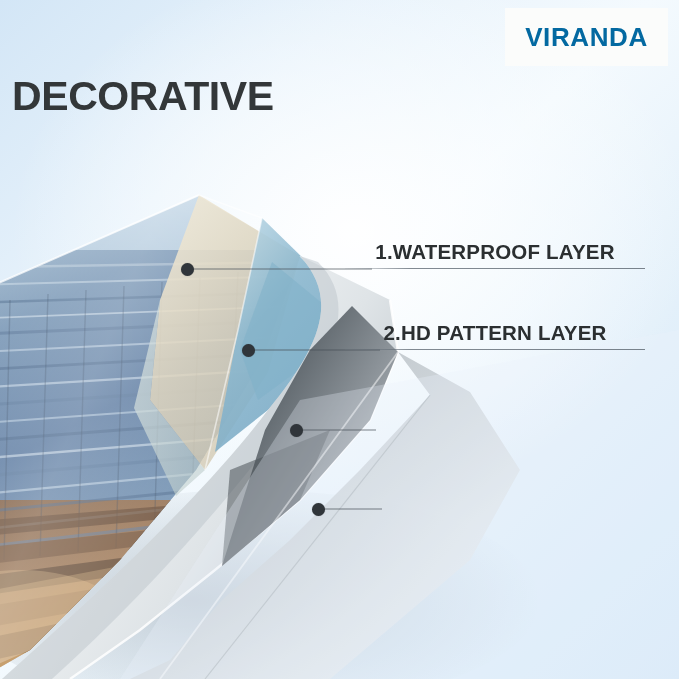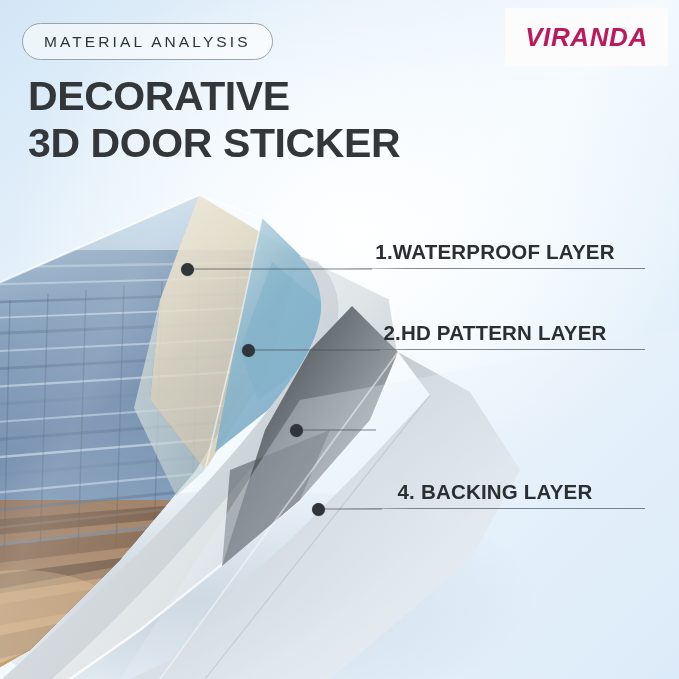--- a/index.html
+++ b/index.html
@@ -22,36 +22,36 @@
   .badge {
     position:absolute; left:22px; top:23px;
     height:37px; padding:0 21px;
     display:flex; align-items:center;
     border:1.4px solid #9aa3ab; border-radius:19px;
     background:rgba(255,255,255,0.55);
     font-size:15.5px; letter-spacing:3.1px; color:#2f3439;
     white-space:nowrap;
   }
   .title {
-    position:absolute; left:28px;
+    position:absolute; left:12px;
     font-weight:bold; color:#333739;
     font-size:41px; letter-spacing:-0.4px; line-height:1;
     white-space:nowrap;
   }
   .title.l1 { top:76px; }
   .title.l2 { top:123px; }
 
   .logo-box {
     position:absolute; left:505px; top:8px;
     width:163px; height:58px;
     background:#fbfcfb;
     display:flex; align-items:center; justify-content:center;
   }
   .logo-text {
-    font-size:26px; font-weight:bold; color:#be185d; letter-spacing:0.6px;font-style:italic;
+    font-size:26px; font-weight:bold; color:#0369a1; letter-spacing:0.6px;
   }
 
   
   #art { position:absolute; inset:0; }
 
   
   .callout { position:absolute; right:34px; text-align:center; white-space:nowrap; }
   .callout .txt {
     font-size:20.5px; font-weight:bold; color:#2b2f31;
     letter-spacing:0.2px; display:block; padding-bottom:4px;
@@ -246,42 +246,34 @@
     <path d="M 300,400 L 679,330 L 679,679 L 120,679 Z" fill="#eaf3fb" opacity="0.30"></path>
 
     <g>
       <line x1="187" y1="269" x2="372" y2="269" stroke="#464e56" stroke-width="1.1" opacity="0.7"></line>
       <line x1="248" y1="350" x2="380" y2="350" stroke="#464e56" stroke-width="1.1" opacity="0.7"></line>
       <line x1="296" y1="430" x2="376" y2="430" stroke="#464e56" stroke-width="1.1" opacity="0.7"></line>
       <line x1="318" y1="509" x2="382" y2="509" stroke="#464e56" stroke-width="1.1" opacity="0.7"></line>
     </g>
   </svg>
 
-  <div class="badge">
-    <span>MATERIAL ANALYSIS</span>
-  </div>
 
   <h1 class="title l1">DECORATIVE</h1>
-  <h1 class="title l2">3D DOOR STICKER</h1>
 
   <div class="logo-box">
     <span class="logo-text">VIRANDA</span>
   </div>
 
   <div class="callout c1">
     <span class="txt">1.WATERPROOF LAYER</span>
     <span class="rule" style="width: 300px; margin-left: auto;"></span>
   </div>
   <div class="callout c2">
     <span class="txt">2.HD PATTERN LAYER</span>
     <span class="rule" style="width: 300px; margin-left: auto;"></span>
   </div>
-  <div class="callout c4">
-    <span class="txt">4. BACKING LAYER</span>
-    <span class="rule" style="width: 300px; margin-left: auto;"></span>
-  </div>
 
   <span class="dot" style="left:181px; top:263px;"></span>
   <span class="dot" style="left:242px; top:344px;"></span>
   <span class="dot" style="left:290px; top:424px;"></span>
   <span class="dot" style="left:312px; top:503px;"></span>
 
 </div>
 
 </body></html>

